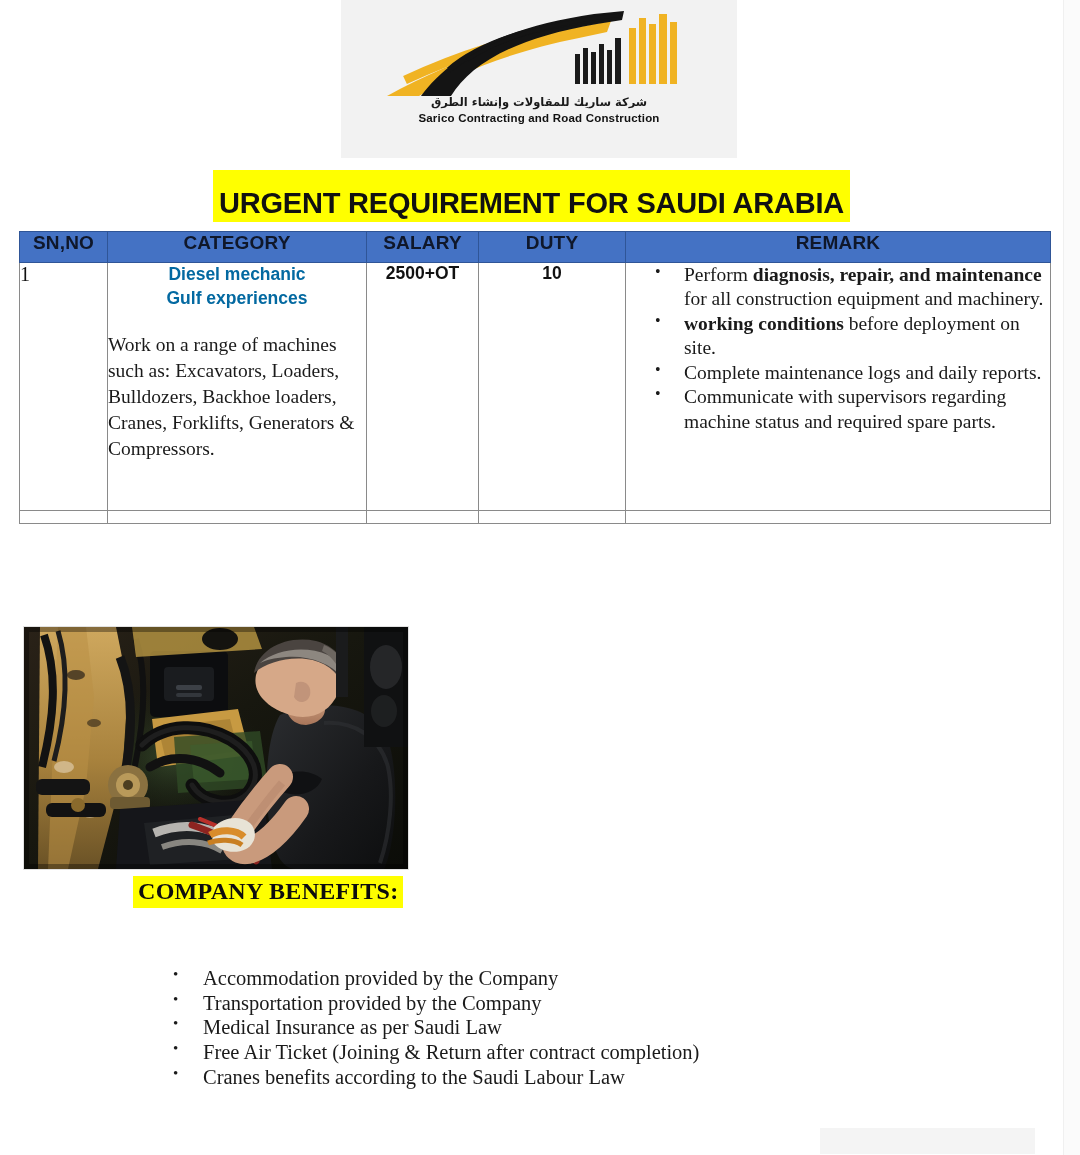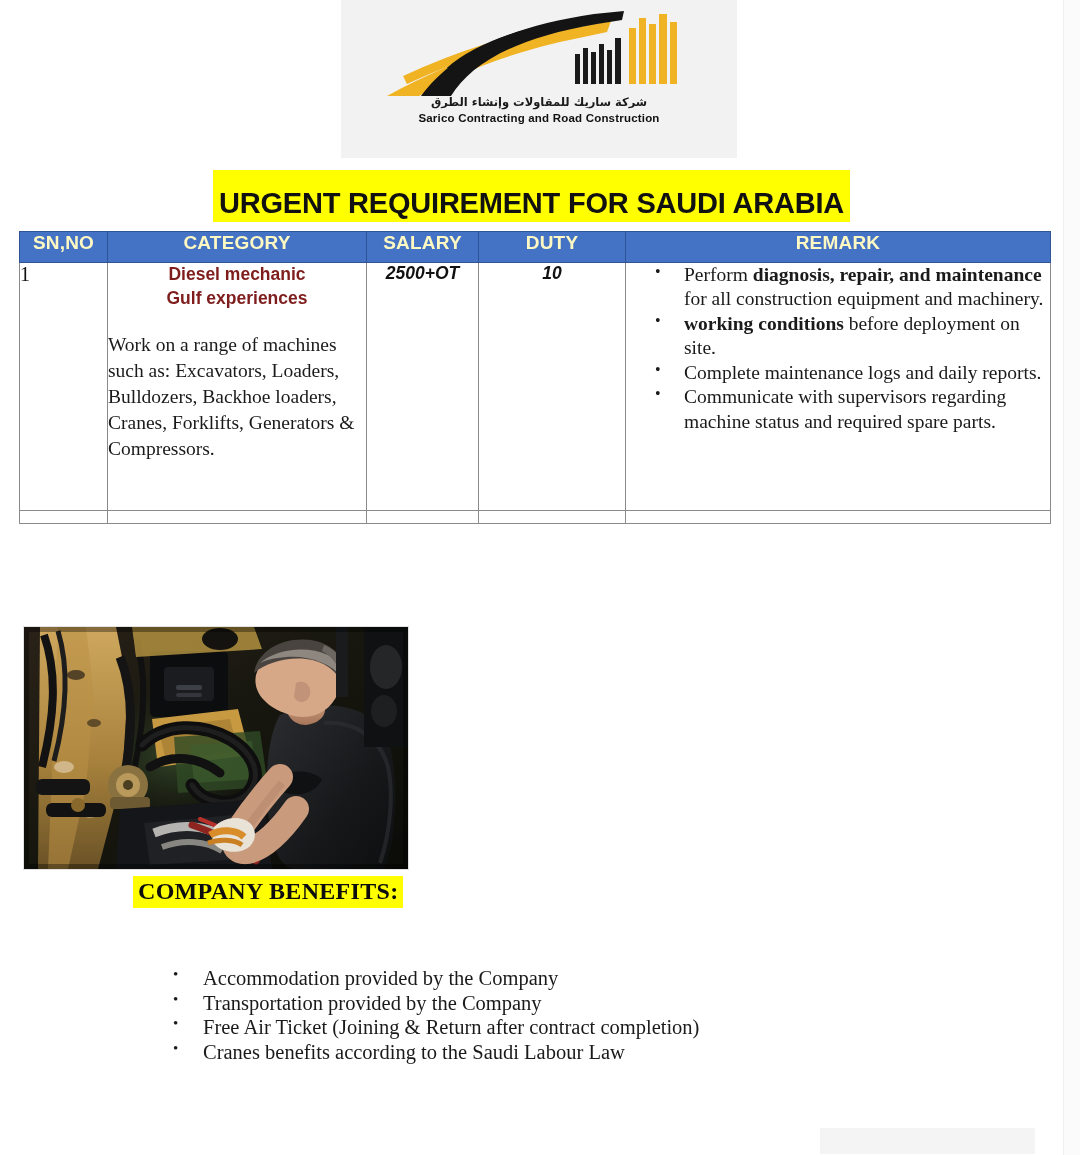--- a/index.html
+++ b/index.html
@@ -101,21 +101,21 @@
     border-collapse: collapse;
     table-layout: fixed;
   }
   .job-table th, .job-table td {
     border: 1px solid #8a8a8a;
     vertical-align: top;
     padding: 0;
   }
   .job-table thead th {
     background: #4472C4;
-    color: #fef9c3;
+    color: #0f172a;
     font-family: "Liberation Sans", sans-serif;
     font-size: 19px;
     font-weight: bold;
     text-align: center;
     height: 30px;
     border: 1px solid #2f5597;
     letter-spacing: 0.2px;
   }
   col.c-sn     { width: 88px;  }
   col.c-cat    { width: 259px; }
@@ -131,37 +131,36 @@
   }
   .cell-cat {
     padding: 24px 11px 8px 12px;
   }
   .cat-head {
     font-family: "Liberation Sans", sans-serif;
     font-size: 17.5px;
     font-weight: bold;
     text-align: center;
     line-height: 1.35;
-    color: #7f1d1d;
+    color: #0369a1;
   }
   .cat-body {
     margin-top: 22px;
     font-family: "Liberation Serif", serif;
     font-size: 19.5px;
     line-height: 1.33;
     color: #1a1a1a;
   }
   .cell-sal, .cell-duty {
     text-align: center;
     font-family: "Liberation Sans", sans-serif;
     font-size: 17.5px;
     font-weight: bold;
     color: #111111;
     vertical-align: middle;
-    font-style: italic;
   }
   .cell-remark {
     padding: 6px 6px 6px 0;
   }
   ul.remark-list {
     margin: 0;
     padding: 0 4px 0 58px;
     list-style: none;
   }
   ul.remark-list li {
@@ -434,17 +433,18 @@
       <rect width="384" height="242" fill="none" stroke="#000" stroke-width="10" opacity="0.35"></rect>
     </svg>
   </div>
 
   <div class="benefits-title-wrap">
     <span class="benefits-title">COMPANY BENEFITS:</span>
   </div>
   <ul class="benefits-list" id="benefits-list">
       <li>Accommodation provided by the Company</li>
       <li>Transportation provided by the Company</li>
+      <li>Medical Insurance as per Saudi Law</li>
       <li>Free Air Ticket (Joining &amp; Return after contract completion)</li>
       <li>Cranes benefits according to the Saudi Labour Law</li>
     </ul>
 
 </div>
 
 </body></html>

